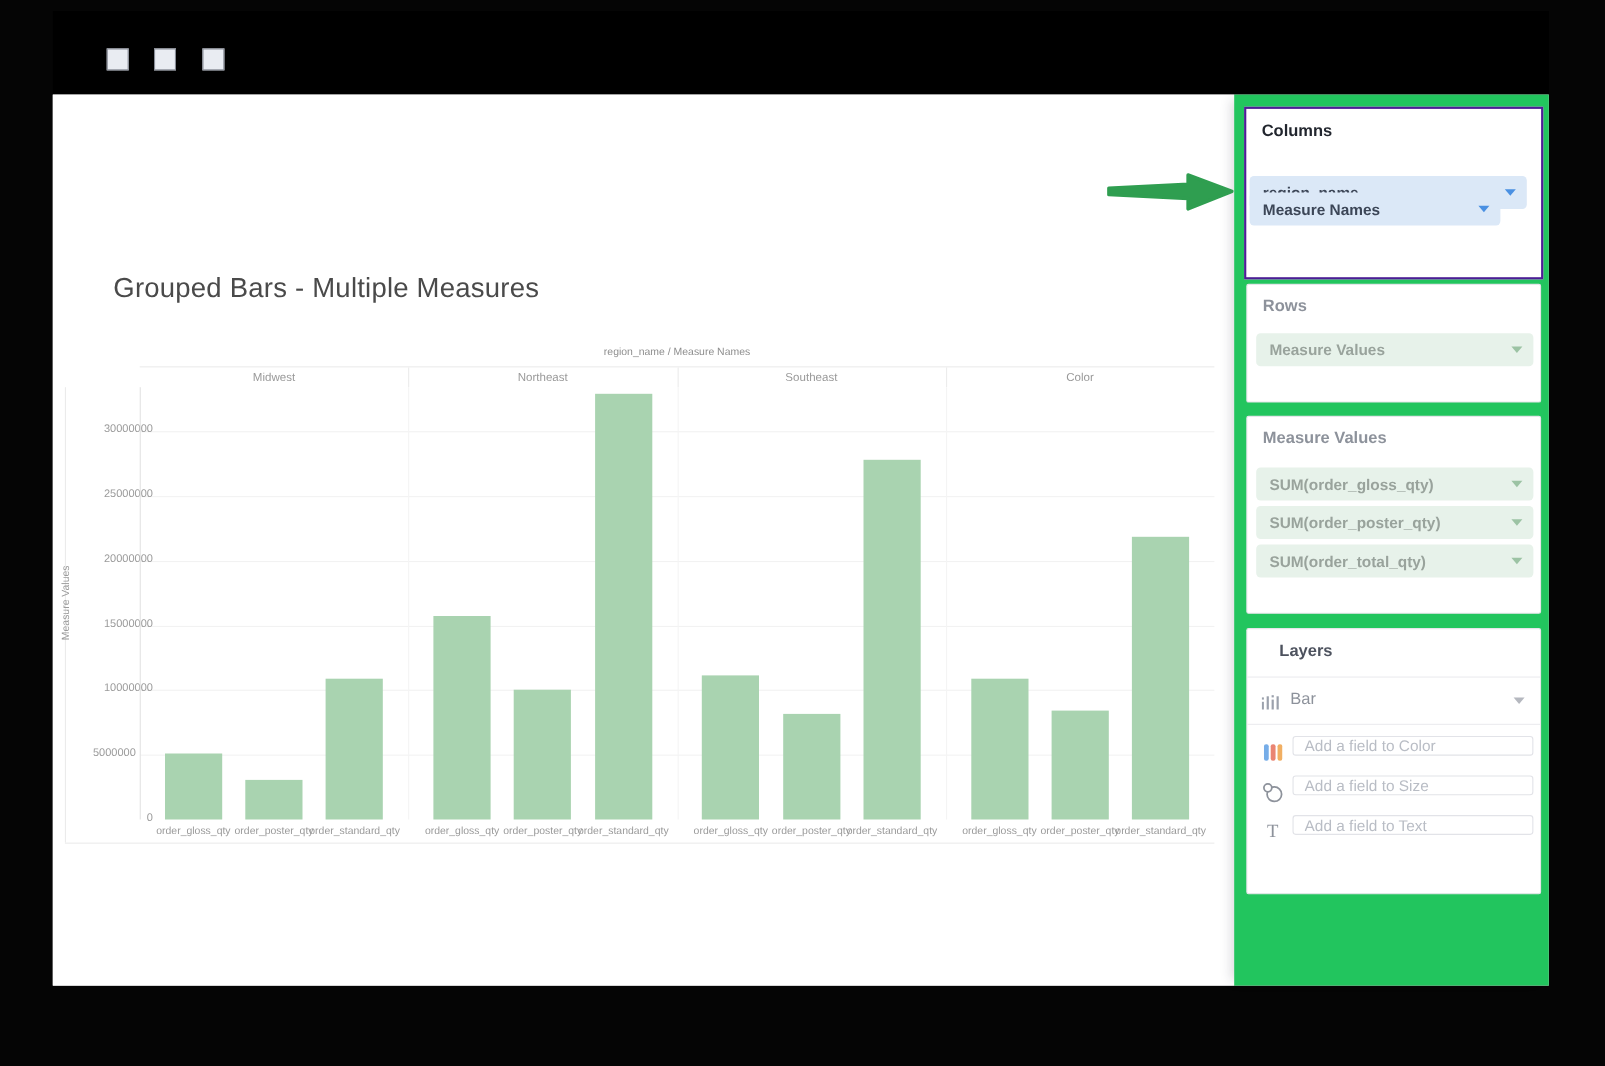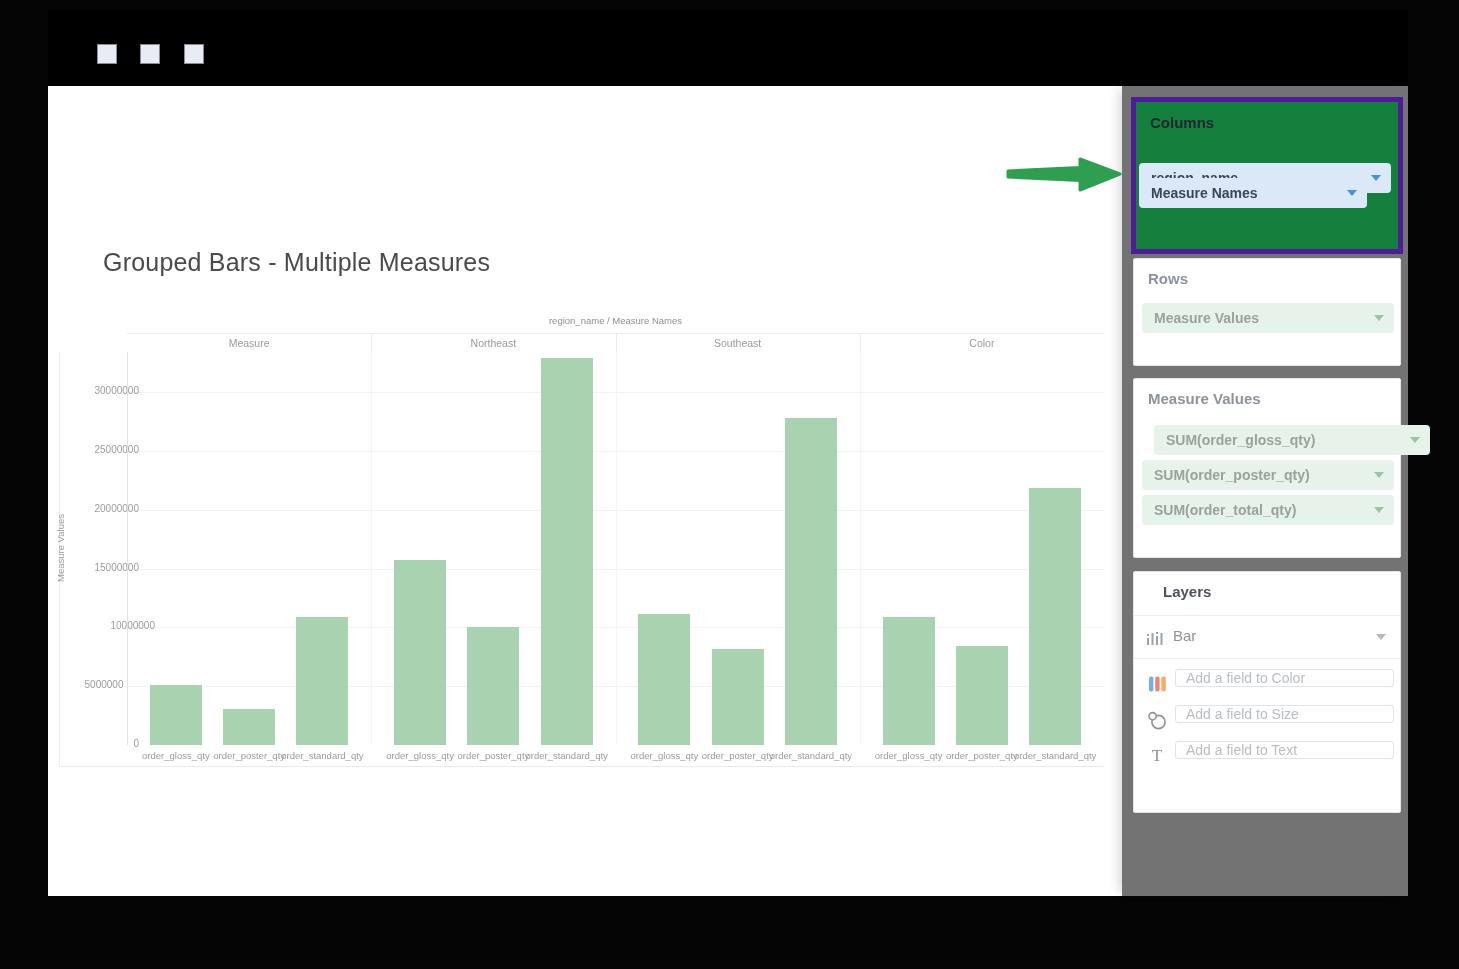--- a/index.html
+++ b/index.html
@@ -25,25 +25,25 @@
   .ytick { position:absolute; text-align:right; font-size:10px; color:#9b9b9b;margin-left:20px; }
   .bar { position:absolute; }
   .xlabel { position:absolute; text-align:center; font-size:9.5px; color:#9a9a9a; white-space:nowrap; }
   .ylabel { position:absolute; font-size:9.5px; color:#9a9a9a;
             writing-mode:vertical-rl; transform:rotate(180deg);
             display:flex; align-items:center; justify-content:center; }
 
   
   #anno-arrow { position:absolute; left:1004px; top:152px; width:120px; height:44px; }
   #columns-box { position:absolute; left:1131px; top:97px; width:272px; height:157px;
-                 border:5px solid #4c1d95; background:#15803d; z-index:5; }
+                 border:2px solid #4c1d95; background:#ffffff; z-index:5; }
 
   
   #sidebar { position:absolute; left:1122px; top:86px; width:286px; height:810px;
-             background:#737373; box-shadow:-7px 0 10px -4px rgba(40,40,60,.18); }
+             background:#22c55e; box-shadow:-7px 0 10px -4px rgba(40,40,60,.18); }
   .card { position:absolute; left:11px; width:268px; background:#fff;
           border:1px solid #e5e5ea; border-radius:2px; }
   .card-header { position:absolute; left:14px; top:11px; font-size:15px; font-weight:700; }
   .hdr-dark  { color:#22262e; }
   .hdr-gray  { color:#8d929b; }
   .hdr-mid   { color:#4d525e;margin-left:15px; }
 
   .pill { position:absolute; height:30px; border-radius:4px; display:flex; align-items:center;
           padding:0 12px; font-size:14px; font-weight:700; }
   .pill.blue  { background:#dbe8f7; color:#3c4657; }
@@ -85,32 +85,32 @@
   <div class="win-square" style="left:92px"></div>
   <div class="win-square" style="left:136px"></div>
 </div>
 <div id="content"></div>
 
 <div id="main">
   <div id="page-title">Grouped Bars - Multiple Measures</div>
   <div id="chart">
       <div class="chart-title" style="left: 79px; top: 229px; width: 977px;">region_name / Measure Names</div>
       <div class="band-border" style="left: 79px; top: 247px; width: 977px; height: 1px;"></div>
-      <div class="region-label" style="left: 79px; top: 251px; width: 244.25px;">Measure</div>
+      <div class="region-label" style="left: 79px; top: 251px; width: 244.25px;">Midwest</div>
       <div class="region-label" style="left: 323.25px; top: 251px; width: 244.25px;">Northeast</div>
       <div class="band-border" style="left: 323.25px; top: 248px; width: 1px; height: 18px;"></div>
       <div class="region-label" style="left: 567.5px; top: 251px; width: 244.25px;">Southeast</div>
       <div class="band-border" style="left: 567.5px; top: 248px; width: 1px; height: 18px;"></div>
       <div class="region-label" style="left: 811.75px; top: 251px; width: 244.25px;">Color</div>
       <div class="band-border" style="left: 811.75px; top: 248px; width: 1px; height: 18px;"></div>
       <div class="ytick" style="left: 1px; top: 652px; width: 70px;">0</div>
       <div class="gridline" style="left: 79px; top: 600.168px; width: 977px;"></div>
       <div class="ytick" style="left: 1px; top: 593.168px; width: 70px; text-align: center;">5000000</div>
       <div class="gridline" style="left: 79px; top: 541.335px; width: 977px;"></div>
-      <div class="ytick" style="left: 17px; top: 534.335px; width: 70px;">10000000</div>
+      <div class="ytick" style="left: 1px; top: 534.335px; width: 70px;">10000000</div>
       <div class="gridline" style="left: 79px; top: 482.503px; width: 977px;"></div>
       <div class="ytick" style="left: 1px; top: 475.503px; width: 70px;">15000000</div>
       <div class="gridline" style="left: 79px; top: 423.671px; width: 977px;"></div>
       <div class="ytick" style="left: 1px; top: 416.671px; width: 70px;">20000000</div>
       <div class="gridline" style="left: 79px; top: 364.838px; width: 977px;"></div>
       <div class="ytick" style="left: 1px; top: 357.838px; width: 70px;">25000000</div>
       <div class="gridline" style="left: 79px; top: 306.006px; width: 977px;"></div>
       <div class="ytick" style="left: 1px; top: 299.006px; width: 70px;">30000000</div>
       <div class="vline" style="left: 79px; top: 266px; height: 393px; background: rgb(227, 227, 227);"></div>
       <div class="vline" style="left: 323.25px; top: 266px; height: 393px; background: rgb(244, 244, 244);"></div>
@@ -151,21 +151,21 @@
   <div class="card" style="top:172px; height:108px;">
     <div class="card-header hdr-gray">Rows</div>
     <div class="pill green" style="left:8px; top:44px; width:252px;">
       <span>Measure Values</span>
       <span class="caret c-green"></span>
     </div>
   </div>
 
   <div class="card" style="top:292px; height:180px;">
     <div class="card-header hdr-gray">Measure Values</div>
-    <div class="pill green" style="left:8px; top:46px; width:276px;margin-left:12px;">
+    <div class="pill green" style="left:8px; top:46px; width:252px;">
       <span>SUM(order_gloss_qty)</span>
       <span class="caret c-green"></span>
     </div>
     <div class="pill green" style="left:8px; top:81px; width:252px;">
       <span>SUM(order_poster_qty)</span>
       <span class="caret c-green"></span>
     </div>
     <div class="pill green" style="left:8px; top:116px; width:252px;">
       <span>SUM(order_total_qty)</span>
       <span class="caret c-green"></span>

